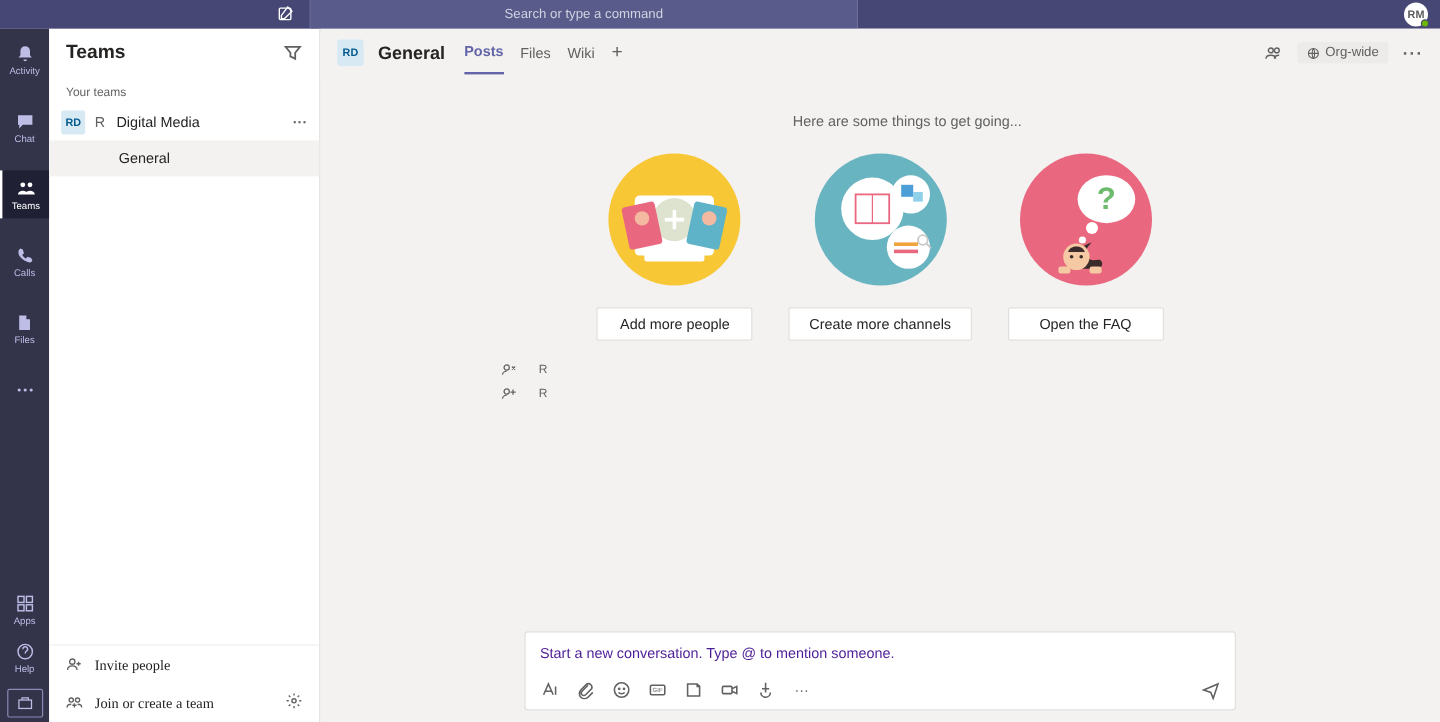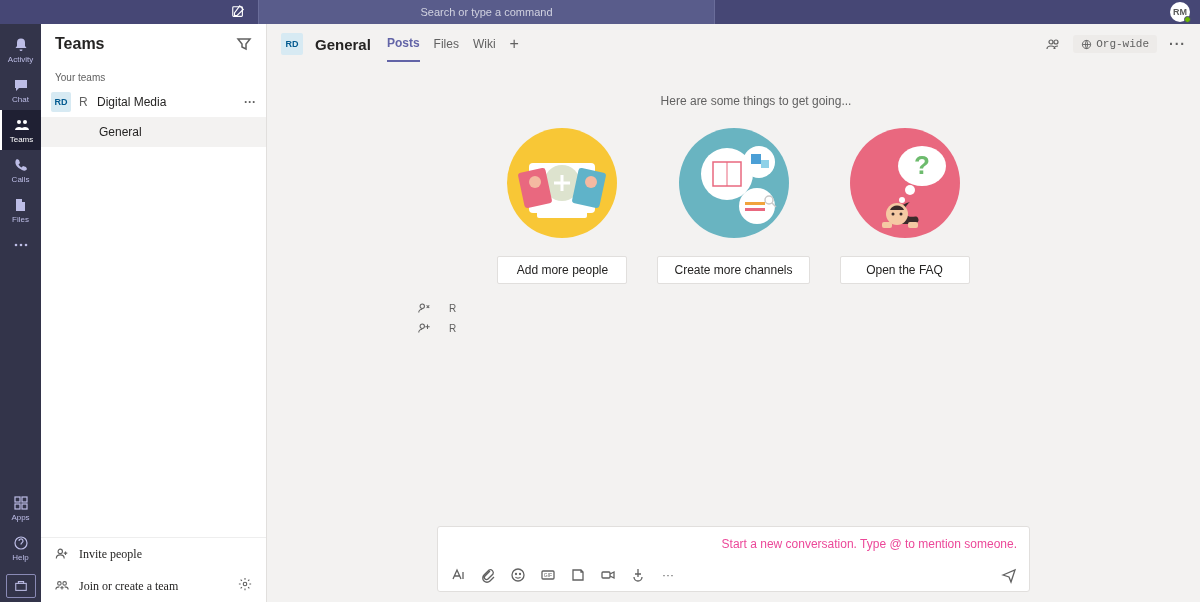--- a/index.html
+++ b/index.html
@@ -11,21 +11,21 @@
   .topbar .compose { width: 16px; height: 16px; color: #fff; display:flex; align-items:center; justify-content:center; margin-left: 220px; margin-right: 12px; }
   .topbar .search { flex: 1; max-width: 660px; height: 30px; background: #595c8b; border: 1px solid #6a6d9a; border-radius: 2px; color: #d1d2e0; display:flex; align-items:center; justify-content:center; font-size: 11px; }
   .topbar .spacer { flex: 1; }
   .topbar .avatar { width: 20px; height: 20px; border-radius: 50%; background: #fff; color:#5a5a5a; font-size: 9px; font-weight:600; display:flex; align-items:center; justify-content:center; position: relative; margin-left: auto; }
   .topbar .avatar .presence { position:absolute; bottom:-1px; right:-1px; width:7px; height:7px; border-radius:50%; background:#6bb700; border:1.5px solid #464775; }
 
   
   .body { flex:1; display:flex; min-height:0; }
 
   
-  .rail { width: 41px; background: #33344a; display:flex; flex-direction:column; align-items:center; padding-top: 6px; color:#bdbde6; }
+  .rail { width: 41px; background: #33344a; display:flex; flex-direction:column; align-items:center; padding-top: 6px; color:#bdbde6;gap:16px; }
   .rail .item { width:41px; height:40px; display:flex; flex-direction:column; align-items:center; justify-content:center; gap:2px; cursor:pointer; font-size: 8px; color:#bdbde6; }
   .rail .item.selected { background:#1f2033; color:#fff; border-left:2px solid #fff; }
   .rail .item svg { width:16px; height:16px; }
   .rail .ellipsis { width:41px; height:30px; display:flex; align-items:center; justify-content:center; cursor:pointer; }
   .rail .bottom { margin-top:auto; margin-bottom:4px; display:flex; flex-direction:column; align-items:center; }
   .rail .feedback { width:30px; height:24px; border:1px solid #8a8ab5; border-radius:2px; margin-top:6px; display:flex; align-items:center; justify-content:center; }
 
   
   .panel { width: 226px; background:#fff; border-right:1px solid #e1dfdd; display:flex; flex-direction:column; }
   .panel-header { height:40px; display:flex; align-items:center; padding:0 14px; }
@@ -46,21 +46,21 @@
   
   .main { flex:1; display:flex; flex-direction:column; background:#f3f2f1; min-width:0; }
   .main-header { height:40px; background:#f3f2f1; border-bottom:none; display:flex; align-items:center; padding:0 14px; gap:12px; }
   .main-header .team-badge { width:22px; height:22px; border-radius:2px; background:#d7eaf3; color:#035a8f; font-size:9px; font-weight:700; display:flex; align-items:center; justify-content:center; }
   .main-header .channel-name { font-size:15px; font-weight:700; margin-right:4px; }
   .tabs { display:flex; gap:14px; align-items:center; }
   .tab { font-size:12px; color:#616161; padding:10px 0; cursor:pointer; }
   .tab.selected { color:#6264a7; border-bottom:2px solid #6264a7; font-weight:600; }
   .tab.add { color:#616161; font-size:16px; line-height:1; }
   .main-header .right { margin-left:auto; display:flex; align-items:center; gap:12px; }
-  .orgwide { display:flex; align-items:center; gap:4px; font-size:11px; color:#616161; background:#edebe9; padding:3px 8px; border-radius:3px; cursor:pointer;font-family:Liberation Mono, monospace; }
+  .orgwide { display:flex; align-items:center; gap:4px; font-size:11px; color:#616161; background:#edebe9; padding:3px 8px; border-radius:3px; cursor:pointer; }
   .icon-btn { width:16px; height:16px; cursor:pointer; color:#616161; display:flex; align-items:center; justify-content:center; }
   .dots3 { font-size:14px; font-weight:700; letter-spacing:1px; cursor:pointer; color:#616161; }
 
   
   .content { flex:1; overflow:auto; padding-top:24px; }
   .welcome { display:flex; flex-direction:column; align-items:center; }
   .welcome h2 { font-size:20px; font-weight:600; color:#252423; }
   .welcome .sub { font-size:12px; color:#616161; margin-top:6px;margin-left:45px; }
   .cards { display:flex; gap:30px; margin-top:20px; }
   .card { display:flex; flex-direction:column; align-items:center; gap:18px; }
@@ -70,21 +70,21 @@
   .illus.pink { background:#e9687f; }
   .illus svg { position:absolute; left:0; top:0; }
   .card-btn { background:#fff; border:1px solid #e1dfdd; border-radius:2px; padding:6px 16px; font-size:12px; cursor:pointer; min-width:130px; text-align:center; }
 
   .activity { margin-top:14px; padding-left:150px; }
   .act-row { display:flex; align-items:center; gap:18px; color:#616161; font-size:10px; height:20px; }
   .act-row .aicon { width:14px; height:14px; }
 
   
   .compose-box { margin:12px 170px 10px 170px; background:#fff; border:1px solid #e1dfdd; border-radius:3px; }
-  .compose-box .input { padding:10px 12px; font-size:12px; color:#ec4899; cursor:text;text-align:right; }
+  .compose-box .input { padding:10px 12px; font-size:12px; color:#4c1d95; cursor:text; }
   .compose-tools { display:flex; align-items:center; gap:14px; padding:6px 12px 8px; color:#616161; }
   .compose-tools .tool { width:16px; height:16px; cursor:pointer; display:flex; align-items:center; justify-content:center; }
   .compose-tools .send { margin-left:auto; }
 </style>
 </head>
 <body>
 
 <div class="app">
 
   <div class="topbar">

